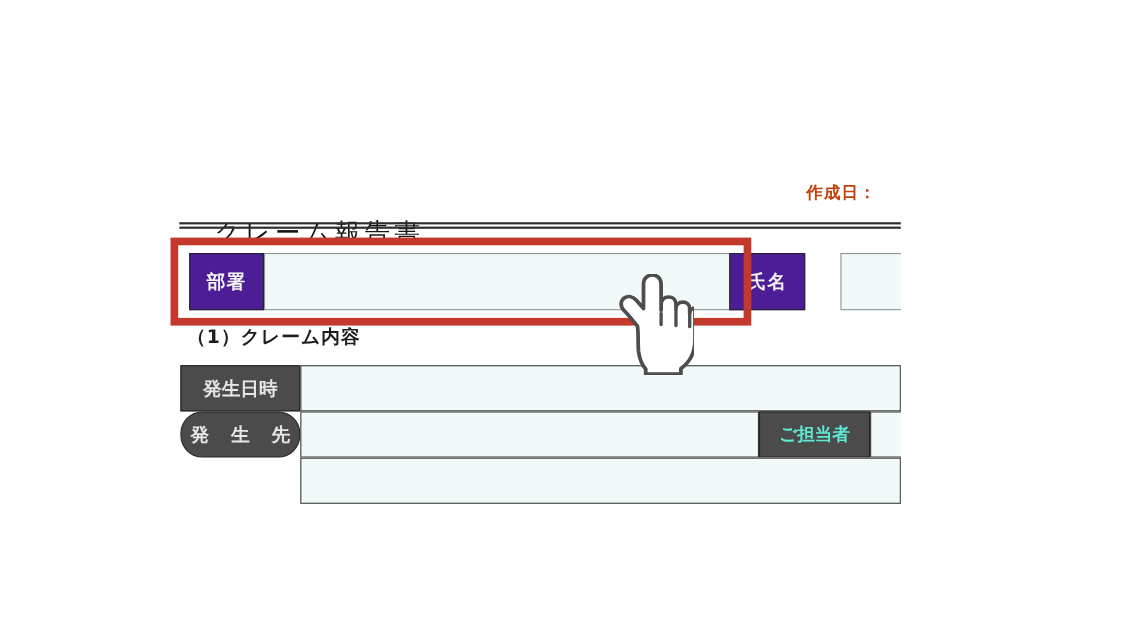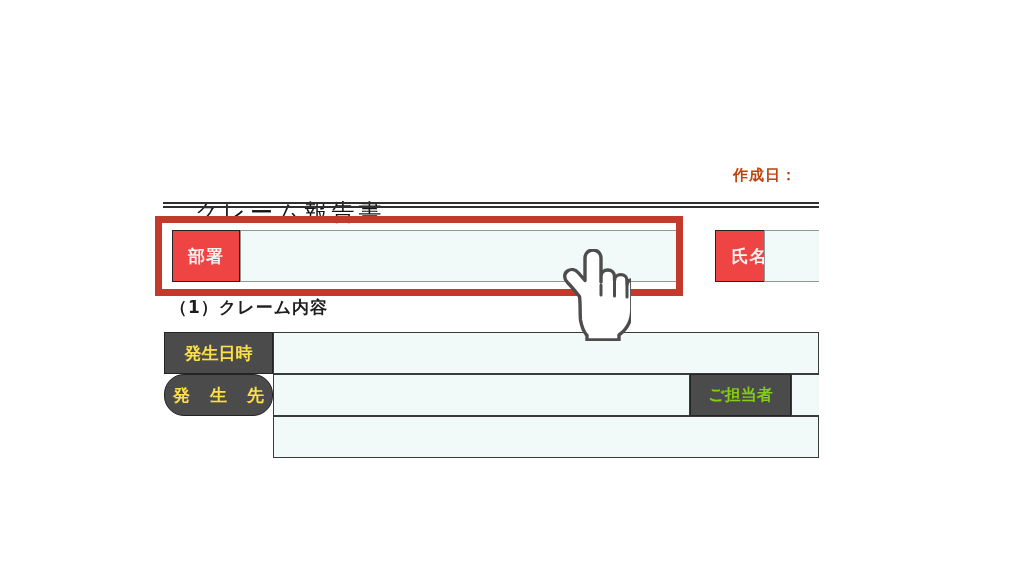--- a/index.html
+++ b/index.html
@@ -104,42 +104,42 @@
     position: absolute;
     left: 0px;
     top: 230px;
     height: 52px;
     width: 700px;
   }
   .cell-label {
     position: absolute;
     top: 0;
     height: 52px;
-    background: #ef4444;
+    background: #4c1d95;
     border: 1px solid #242424;
     box-sizing: border-box;
     color: #f3f3f3;
     font-size: 17px;
     font-weight: 700;
     display: flex;
     align-items: center;
     justify-content: center;
     letter-spacing: 1px;
   }
   .cell-input {
     position: absolute;
     top: 0;
     height: 52px;
     background: #f2f9f9;
     border: 1px solid #8d9797;
     box-sizing: border-box;
   }
   #label-busho   { left: 9px;   width: 68px; }
   #input-busho   { left: 77px;  width: 443px; }
-  #label-shimei  { left: 552px; width: 69px; }
+  #label-shimei  { left: 500px; width: 69px; }
   #input-shimei  { left: 601px; width: 132px; }
 
   
   #section-1-heading {
     position: absolute;
     left: 7px;
     top: 295px;
     font-size: 17px;
     font-weight: 700;
     letter-spacing: 1px;
@@ -167,21 +167,21 @@
 
   .tbl-label {
     position: absolute;
     left: 1px;
     top: 0;
     width: 109px;
     height: 42px;
     background: #4b4b4b;
     border: 1px solid #242424;
     box-sizing: border-box;
-    color: #fde047;
+    color: #e5e5e5;
     font-size: 17px;
     font-weight: 700;
     display: flex;
     align-items: center;
     justify-content: center;
     white-space: nowrap;
   }
   .tbl-field {
     position: absolute;
     top: 0;
@@ -190,21 +190,21 @@
     border: 1px solid #3a3a3a;
     box-sizing: border-box;
   }
   .tbl-sublabel {
     position: absolute;
     top: 0;
     height: 42px;
     background: #4b4b4b;
     border: 1px solid #242424;
     box-sizing: border-box;
-    color: #84cc16;
+    color: #5eead4;
     font-size: 16px;
     font-weight: 700;
     display: flex;
     align-items: center;
     justify-content: center;
     white-space: nowrap;
   }
 
   .spaced { letter-spacing: 7px; text-indent: 7px; border-radius: 20px; }
 

